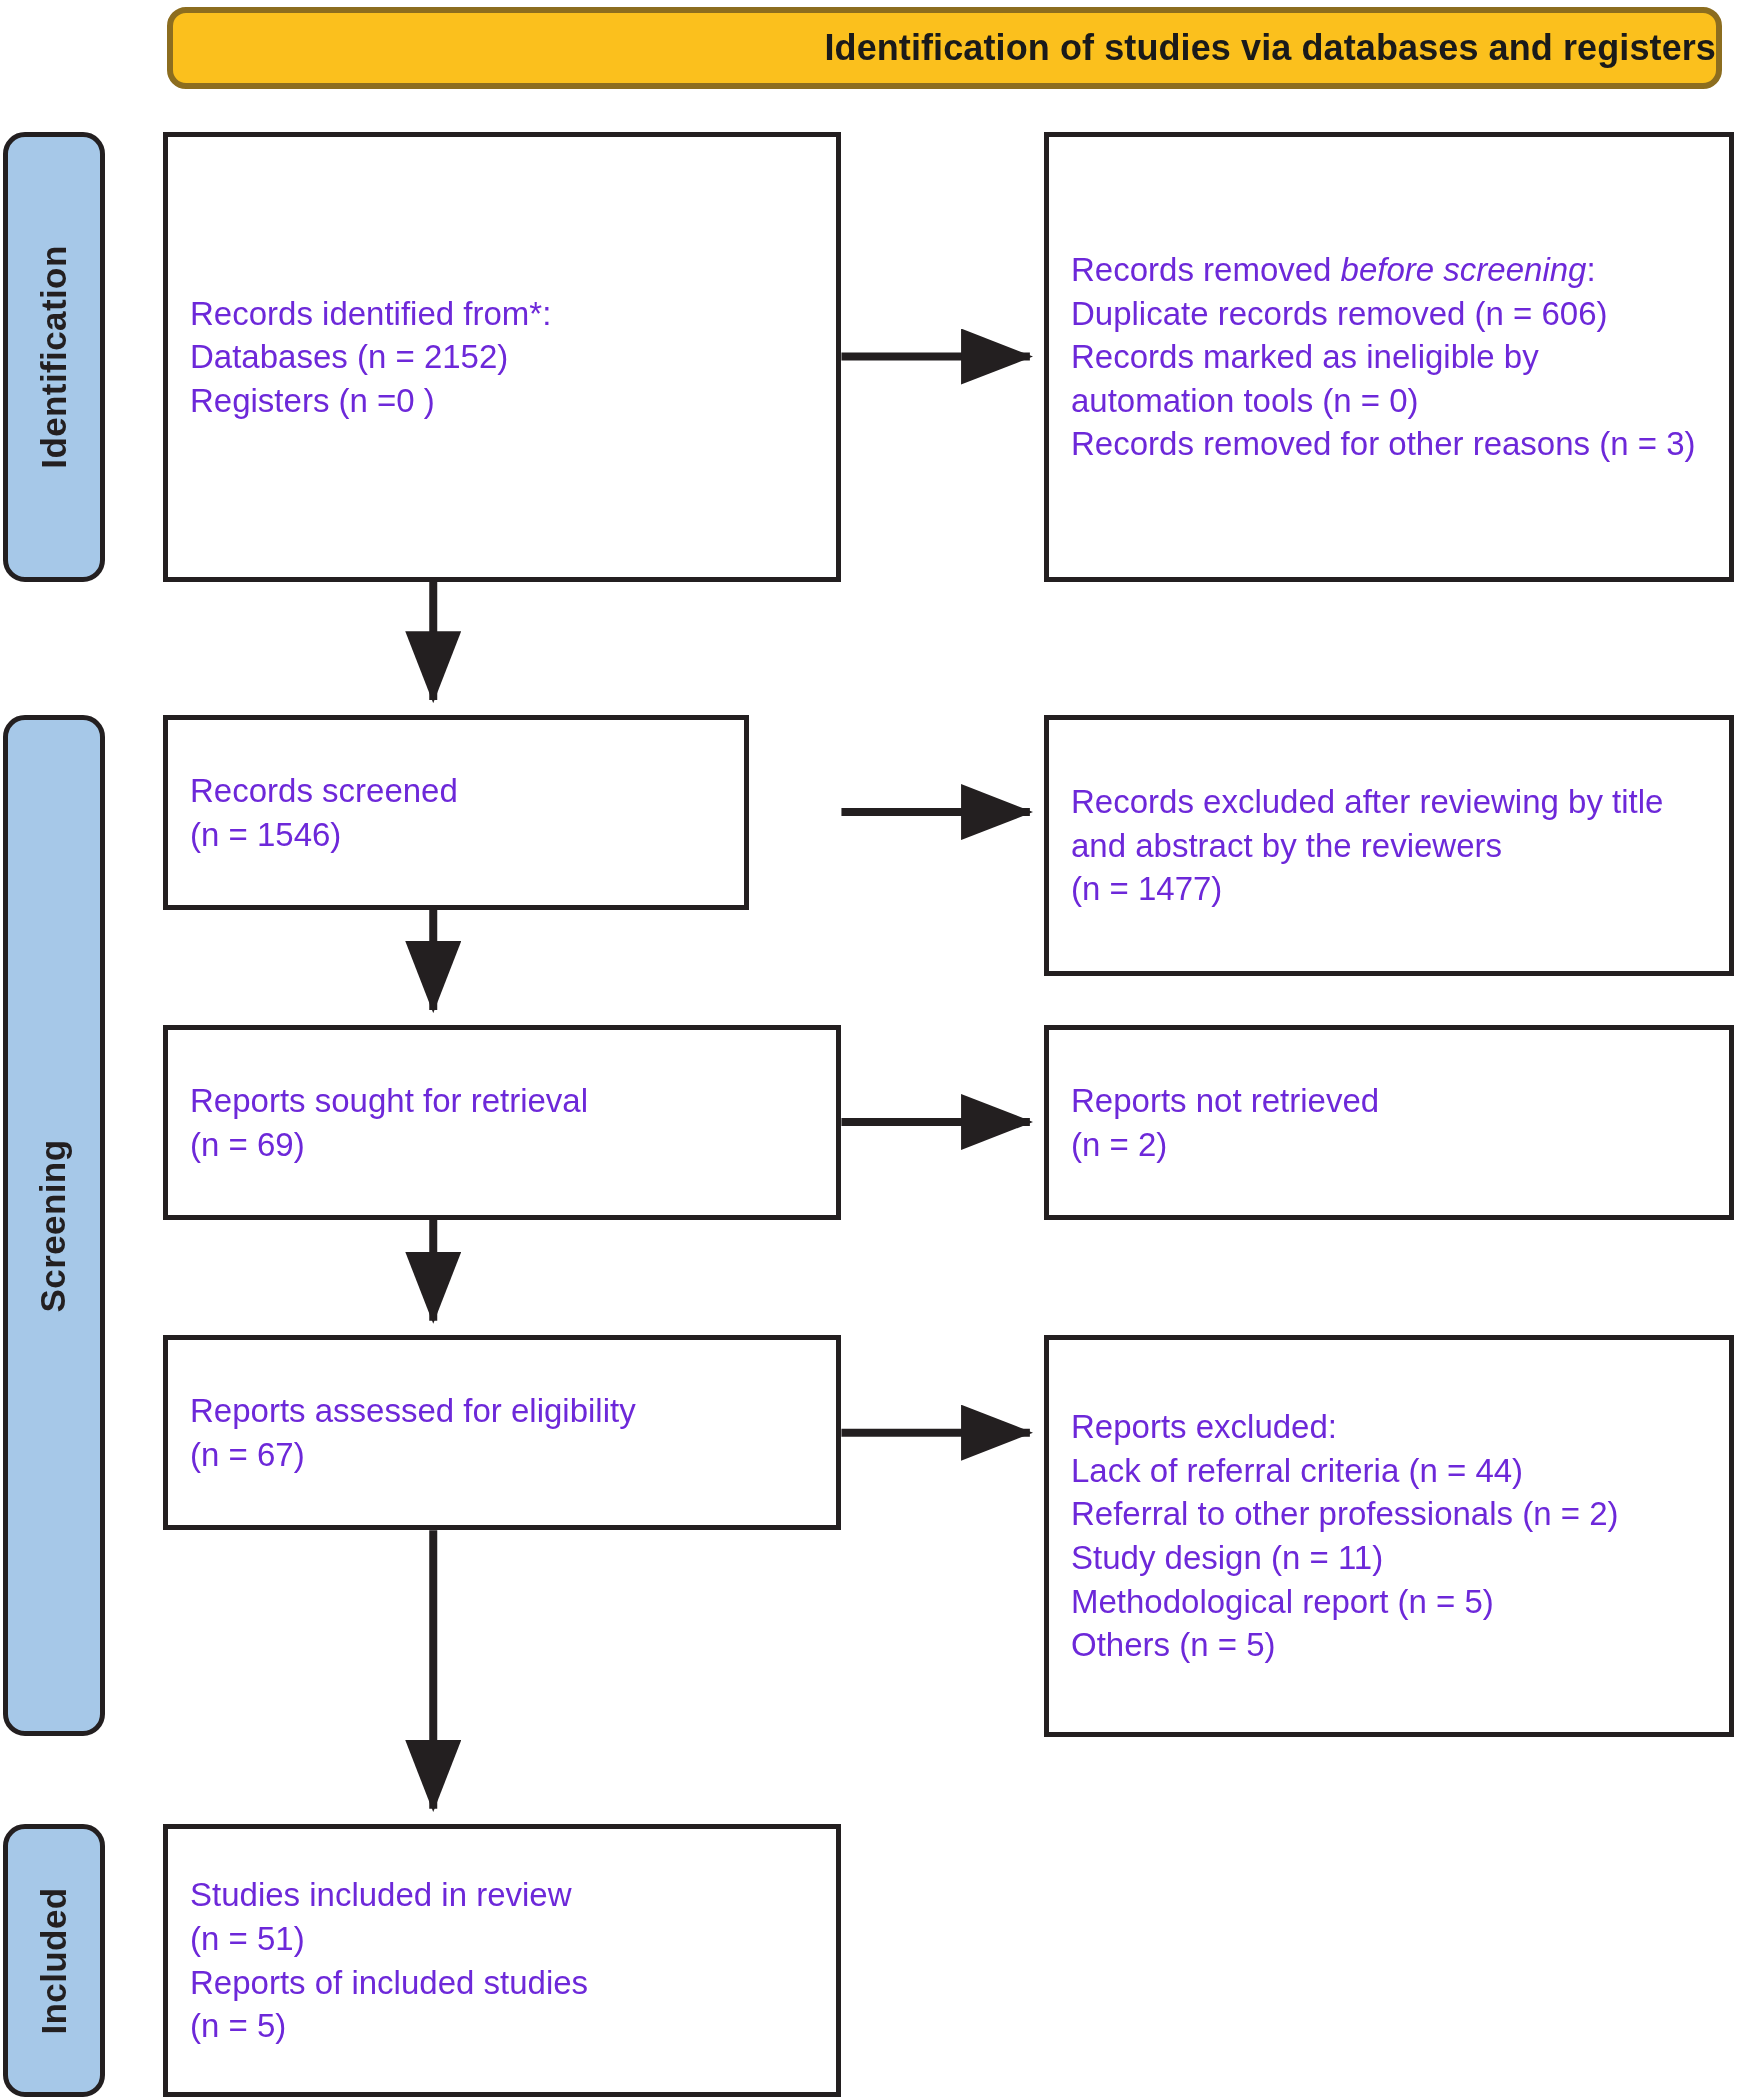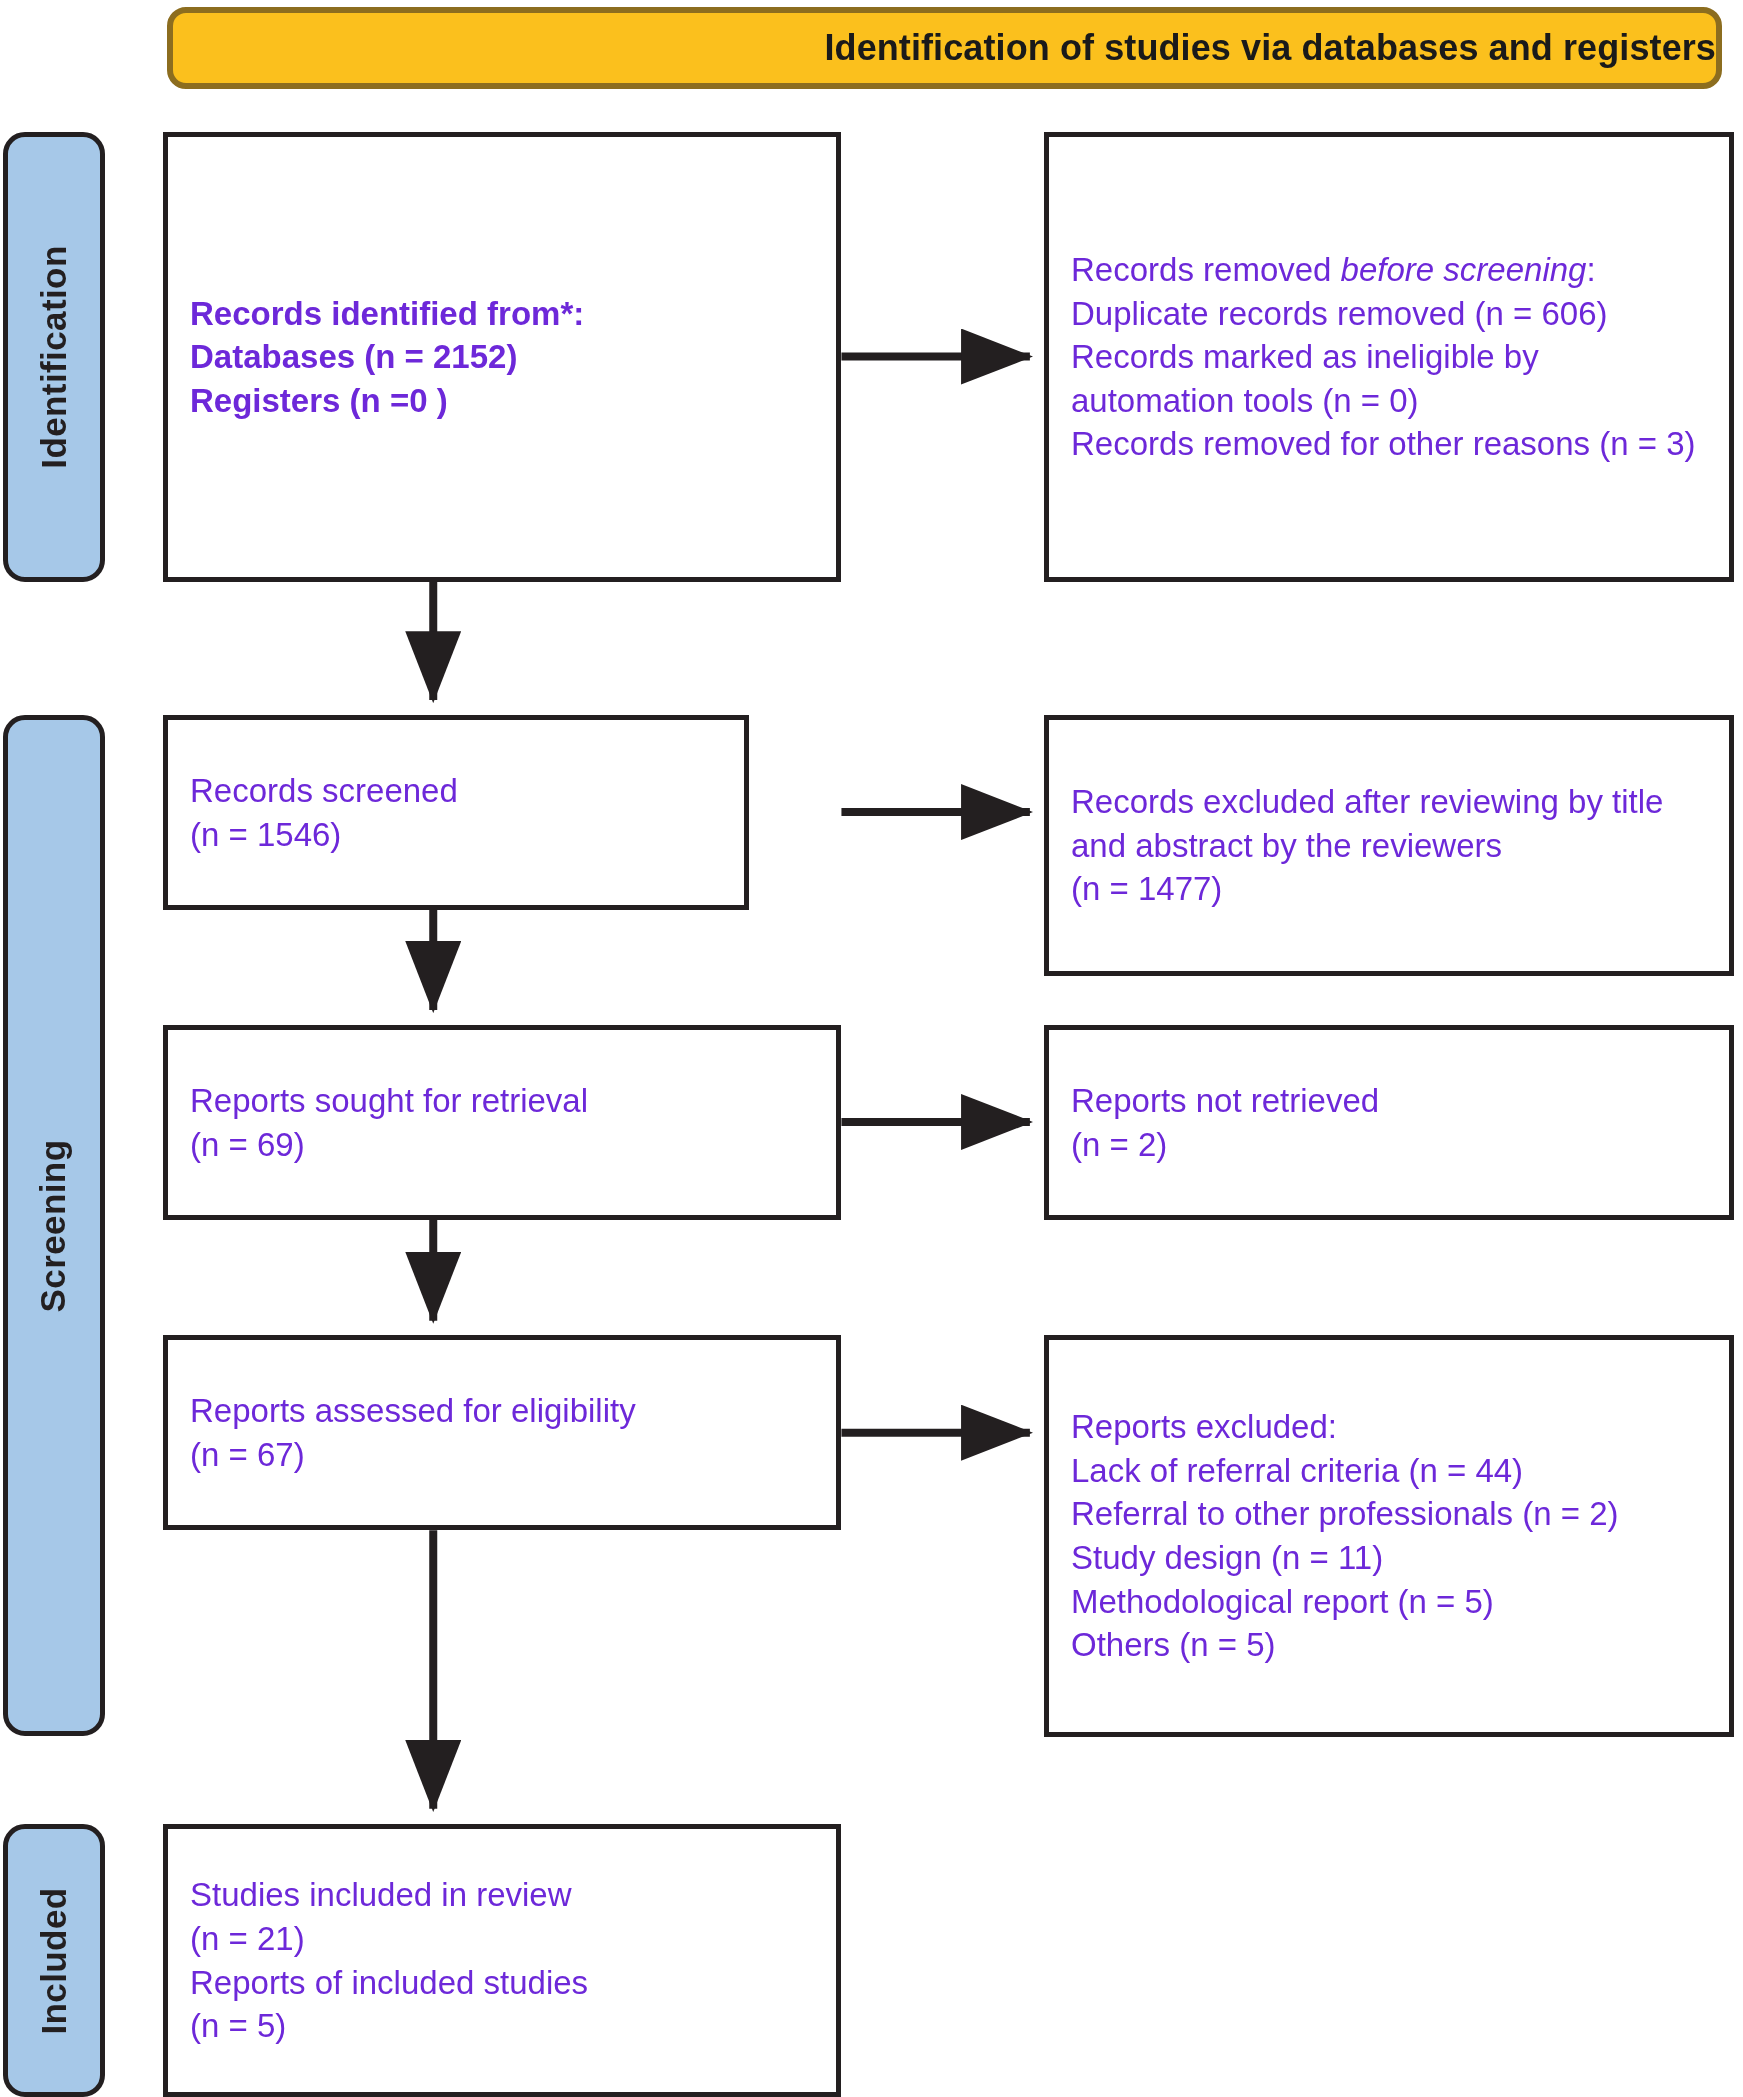--- a/index.html
+++ b/index.html
@@ -91,21 +91,21 @@
   #box-assessed    { left: 163px; top: 1335px; width: 678px;  height: 195px; }
   #box-included    { left: 163px; top: 1824px; width: 678px;  height: 273px; }
 
   
   #box-removed     { left: 1044px; top: 132px;  width: 690px; height: 450px; }
   #box-excl-screen { left: 1044px; top: 715px;  width: 690px; height: 261px; }
   #box-not-retr    { left: 1044px; top: 1025px; width: 690px; height: 195px; }
   #box-excl-report { left: 1044px; top: 1335px; width: 690px; height: 402px; }
 
   
-  #box-identified .flow-box-text { margin-top: 0; font-weight: bold; }
+  #box-identified .flow-box-text { margin-top: 0; }
 
   
   #connectors {
     position: absolute;
     left: 0;
     top: 0;
     width: 1744px;
     height: 2097px;
     pointer-events: none;
   }
@@ -178,21 +178,21 @@
   <div class="flow-box" id="box-assessed">
     <div class="flow-box-text">
       <span class="ln">Reports assessed for eligibility</span>
       <span class="ln">(n = 67)</span>
     </div>
   </div>
 
   <div class="flow-box" id="box-included">
     <div class="flow-box-text">
       <span class="ln">Studies included in review</span>
-      <span class="ln">(n = 21)</span>
+      <span class="ln">(n = 51)</span>
       <span class="ln">Reports of included studies</span>
       <span class="ln">(n = 5)</span>
     </div>
   </div>
 
   <div class="flow-box" id="box-removed">
     <div class="flow-box-text">
       <span class="ln"><span>Records removed </span><em>before screening</em><span>:</span></span>
       <span class="ln">Duplicate records removed  (n = 606)</span>
       <span class="ln">Records marked as ineligible by automation tools (n = 0)</span>

